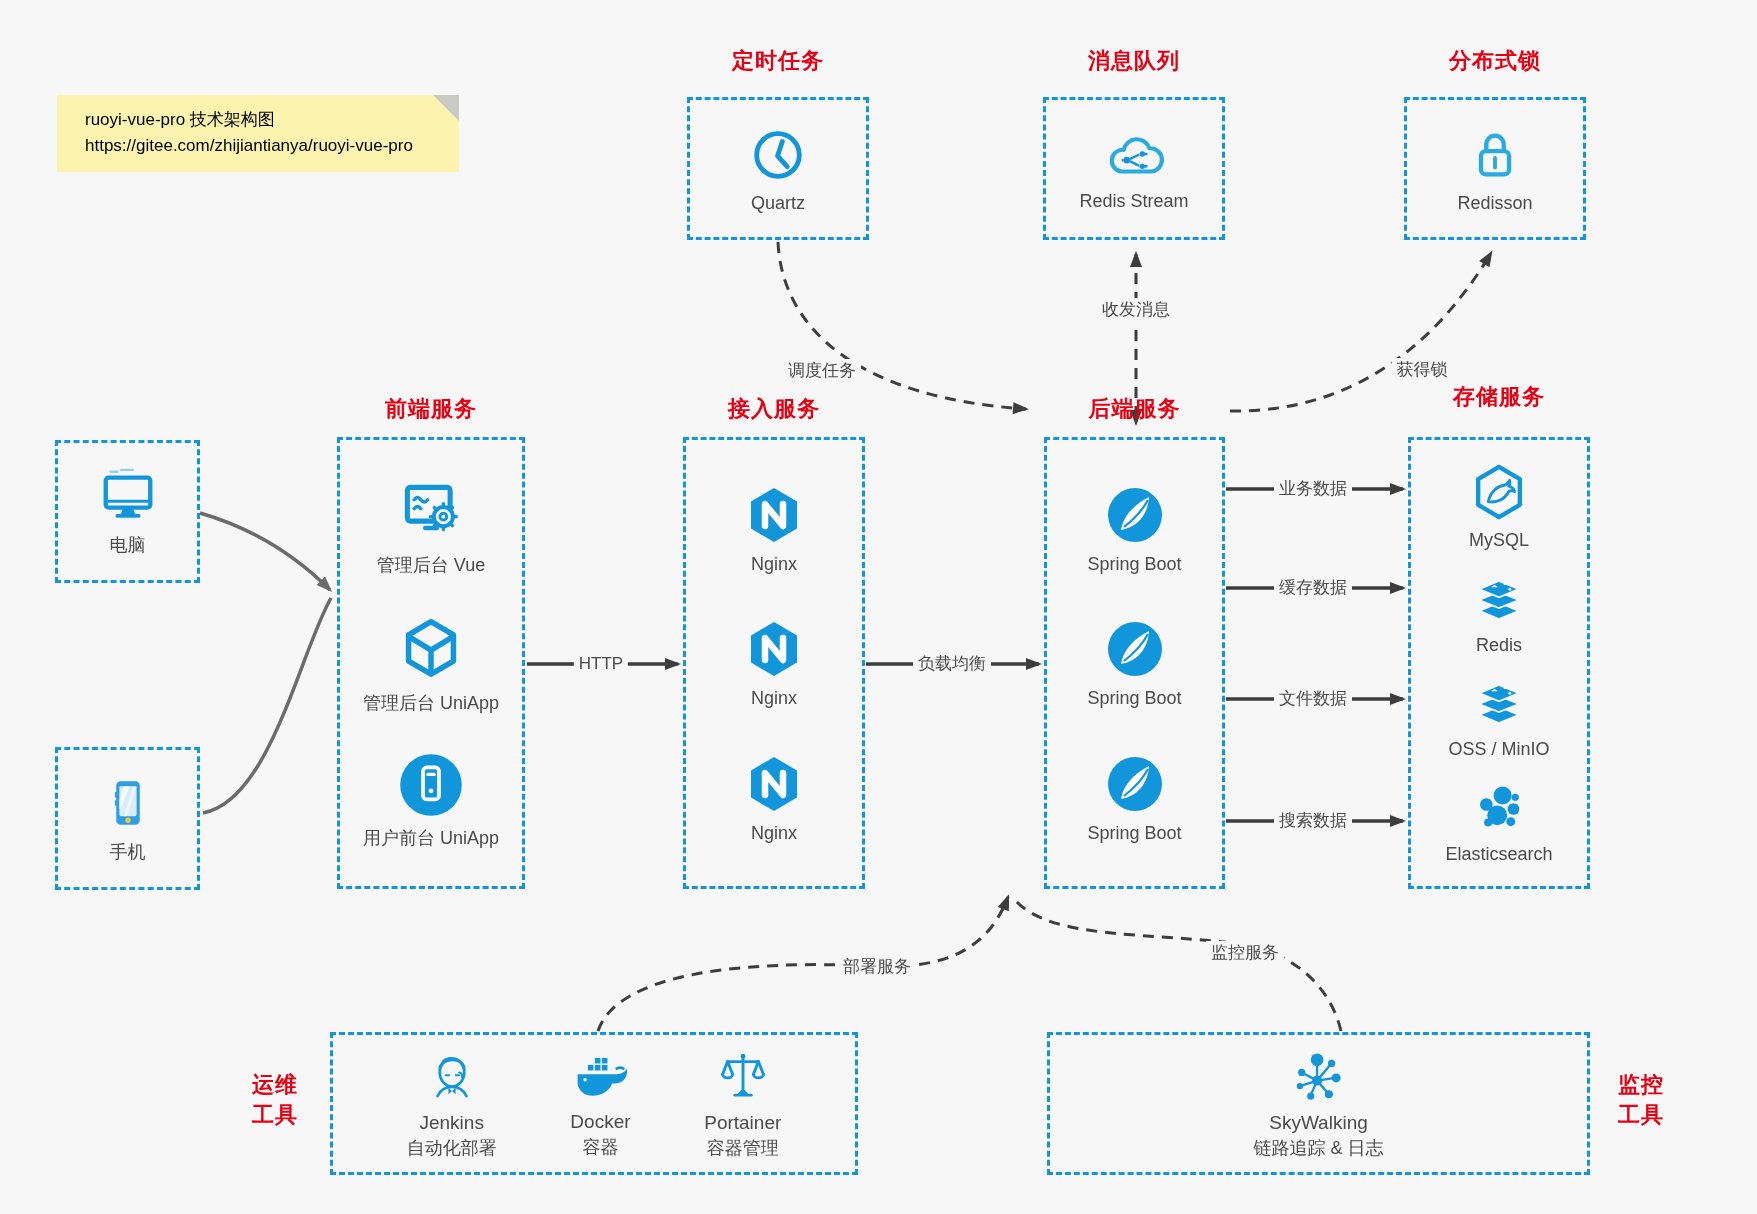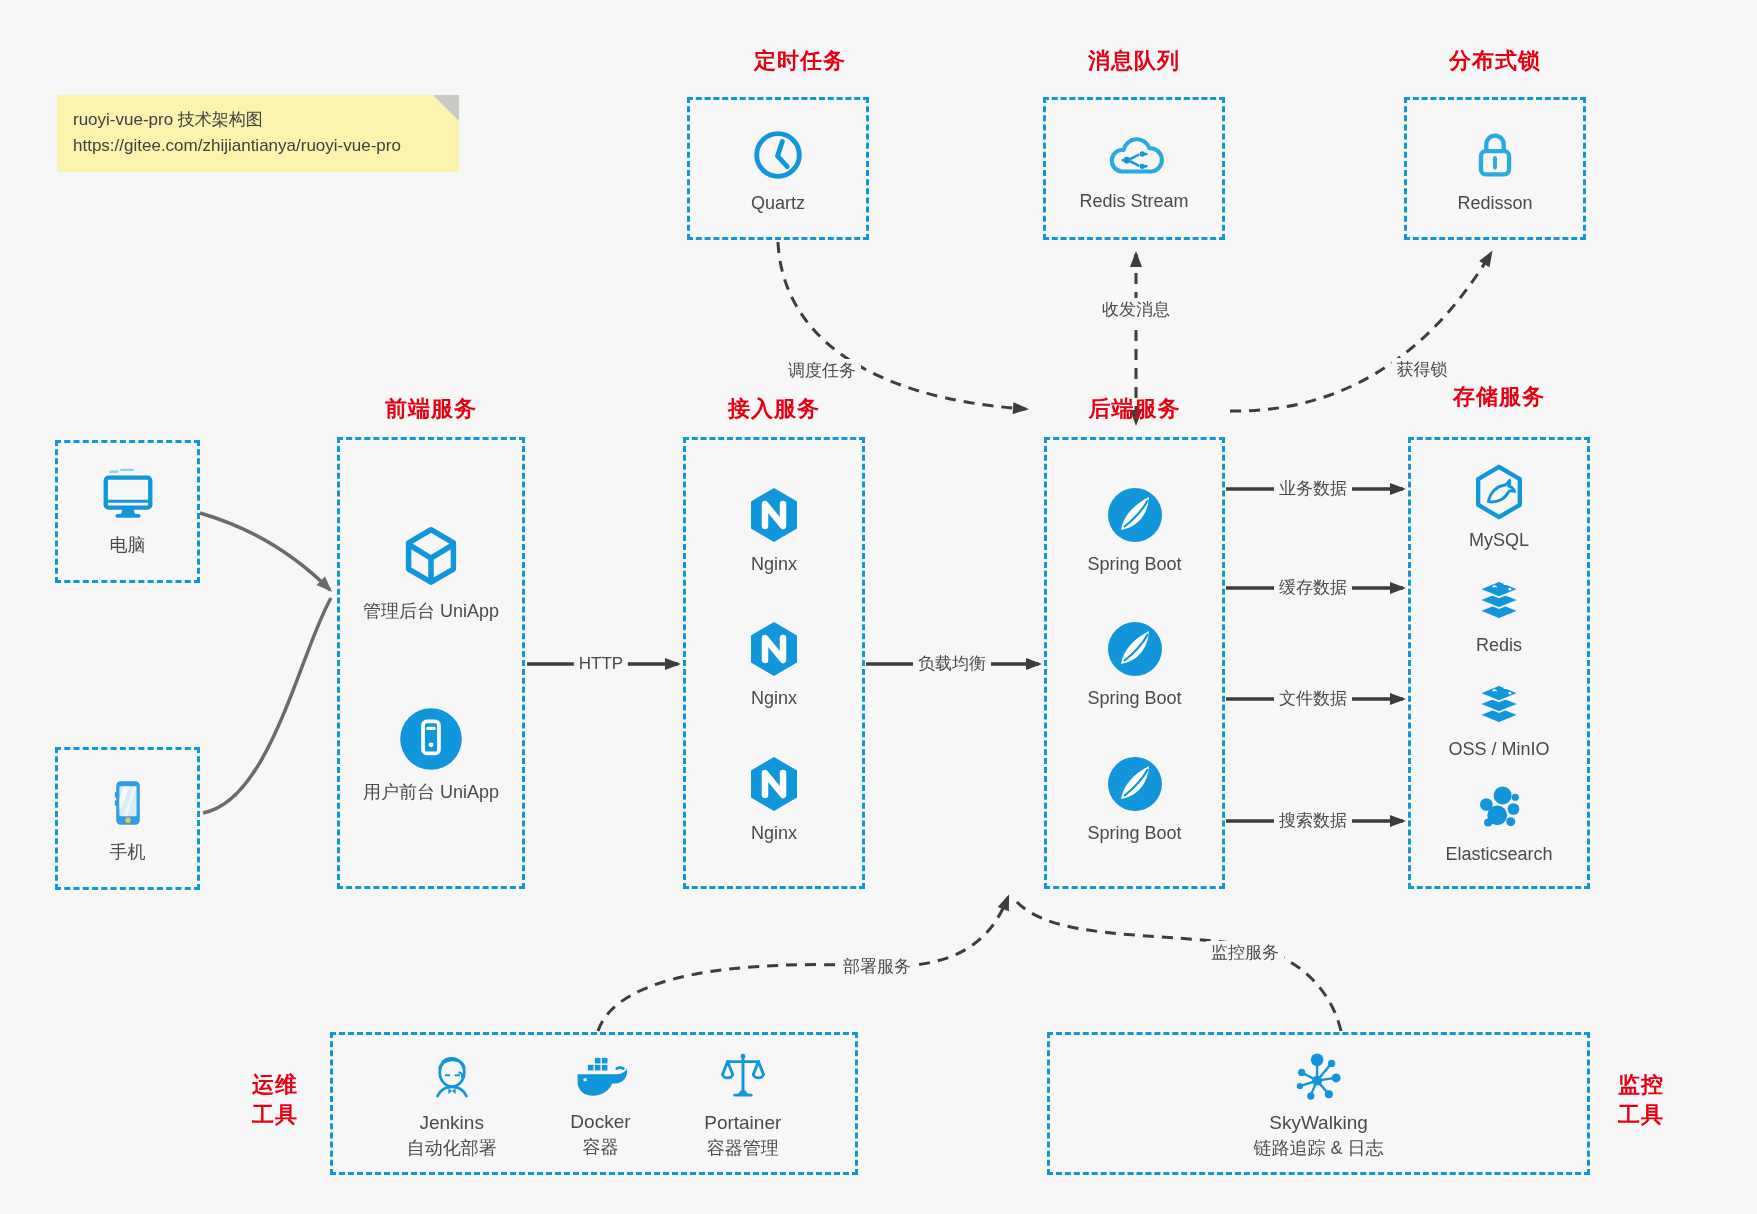--- a/index.html
+++ b/index.html
@@ -3,21 +3,21 @@
 <meta charset="utf-8">
 <style>
   html,body{margin:0;padding:0;background:#f7f7f8;}
   .canvas{position:relative;width:1757px;height:1214px;background:#f7f7f8;overflow:hidden;
           font-family:"Liberation Sans",sans-serif;color:#4a4a4a;}
   svg.edges{position:absolute;left:0;top:0;width:1757px;height:1214px;}
   .dash{stroke:#3d3d3d;stroke-width:3;fill:none;stroke-dasharray:11 8;}
   .solid{stroke:#3d3d3d;stroke-width:3.5;fill:none;}
   .client{stroke:#6b6b6b;stroke-width:3.5;fill:none;}
   .note{position:absolute;left:57px;top:95px;width:402px;height:77px;background:#fbf3ae;
-        box-sizing:border-box;padding:12px 16px 0 16px;font-size:17px;color:#404040;line-height:26px;}
+        box-sizing:border-box;padding:12px 16px 0 28px;font-size:17px;color:#000000;line-height:26px;}
   .note .fold{position:absolute;right:0;top:0;}
   .gtitle{position:absolute;color:#e60012;font-weight:bold;font-size:22px;text-align:center;letter-spacing:1px;white-space:nowrap;}
   .side-title{position:absolute;color:#e60012;font-weight:bold;font-size:22px;line-height:30px;text-align:center;letter-spacing:1px;}
   .dbox{position:absolute;border:3px dashed #1296db;box-sizing:border-box;background:transparent;}
   .single{display:flex;align-items:center;justify-content:center;}
   .col{display:flex;flex-direction:column;justify-content:space-evenly;align-items:center;}
   .row{display:flex;flex-direction:row;justify-content:space-evenly;align-items:center;}
   .node{display:flex;flex-direction:column;align-items:center;}
   .nlabel{font-size:18px;color:#4a4a4a;margin-top:7px;white-space:nowrap;text-align:center;}
   .bname{font-size:19px;color:#4a4a4a;margin-top:6px;white-space:nowrap;}
@@ -59,21 +59,21 @@
   </svg>
 
   <div class="note">
     <svg class="fold" width="26" height="26">
       <polygon points="0,0 26,0 26,26" fill="#c9c9c6"></polygon>
     </svg>
     <div>ruoyi-vue-pro 技术架构图</div>
     <div>https://gitee.com/zhijiantianya/ruoyi-vue-pro</div>
   </div>
 
-  <div class="gtitle" style="left:709px;top:46px;width:182px;">定时任务</div>
+  <div class="gtitle" style="left:687px;top:46px;width:182px;">定时任务</div>
   <div class="gtitle" style="left:1043px;top:46px;width:182px;">消息队列</div>
   <div class="gtitle" style="left:1404px;top:46px;width:182px;">分布式锁</div>
   <div class="gtitle" style="left:337px;top:394px;width:188px;">前端服务</div>
   <div class="gtitle" style="left:683px;top:394px;width:182px;">接入服务</div>
   <div class="gtitle" style="left:1044px;top:394px;width:181px;">后端服务</div>
   <div class="gtitle" style="left:1408px;top:382px;width:182px;">存储服务</div>
 
   <div class="side-title" style="left:238px;top:1070px;width:74px;">
     <div>运维</div>
     <div>工具</div>
@@ -139,20 +139,33 @@
         <rect x="22.5" y="13.5" width="19" height="33" rx="1.5" fill="#d8ecfa"></rect>
         <polygon points="27,13.5 34,13.5 24,38 22.5,38 22.5,28" fill="#ffffff" opacity="0.75"></polygon>
         <polygon points="38,13.5 41.5,13.5 31,46.5 27.5,46.5" fill="#ffffff" opacity="0.55"></polygon>
         <circle cx="32" cy="51" r="3" fill="#f3c53d"></circle>
       </svg>
       <div class="nlabel">手机</div>
     </div>
   </div>
 
   <div class="dbox col" style="left:337px;top:437px;width:188px;height:452px;">
+    <div class="node">
+      <svg width="72" height="70" viewBox="0 0 64 62">
+        <rect x="11" y="10" width="38" height="30" rx="2.5" stroke="#1296db" stroke-width="4.5" fill="none"></rect>
+        <path d="M17 21 q3 -4 6 0 q3 4 6 0 M17 29 q3 -4 6 0" stroke="#1296db" stroke-width="3" fill="none" stroke-linecap="round"></path>
+        <circle cx="43" cy="36" r="8.5" fill="#f7f7f8" stroke="#1296db" stroke-width="3.5"></circle>
+        <circle cx="43" cy="36" r="3" stroke="#1296db" stroke-width="2.6" fill="none"></circle>
+        <g stroke="#1296db" stroke-width="3" stroke-linecap="round">
+          <path d="M43 24.5 v3 M43 44.5 v3 M31.5 36 h3 M51.5 36 h3 M35 28 l2.1 2.1 M48.9 41.9 l2.1 2.1 M51 28 l-2.1 2.1 M37.1 41.9 L35 44"></path>
+        </g>
+        <rect x="25" y="44" width="14" height="4" rx="1.5" fill="#1296db"></rect>
+      </svg>
+      <div class="nlabel">管理后台 Vue</div>
+    </div>
     <div class="node">
       <svg width="70" height="70" viewBox="0 0 64 64">
         <polygon points="32,7 52.5,19 52.5,43 32,55 11.5,43 11.5,19" stroke="#1296db" stroke-width="5" fill="none" stroke-linejoin="round"></polygon>
         <path d="M32 33 V54 M32 33 L14 22 M32 33 L50 22" stroke="#1296db" stroke-width="5" fill="none" stroke-linecap="round"></path>
       </svg>
       <div class="nlabel">管理后台 UniApp</div>
     </div>
     <div class="node">
       <svg width="68" height="68" viewBox="0 0 64 64">
         <circle cx="32" cy="32" r="29" fill="#1296db"></circle>

